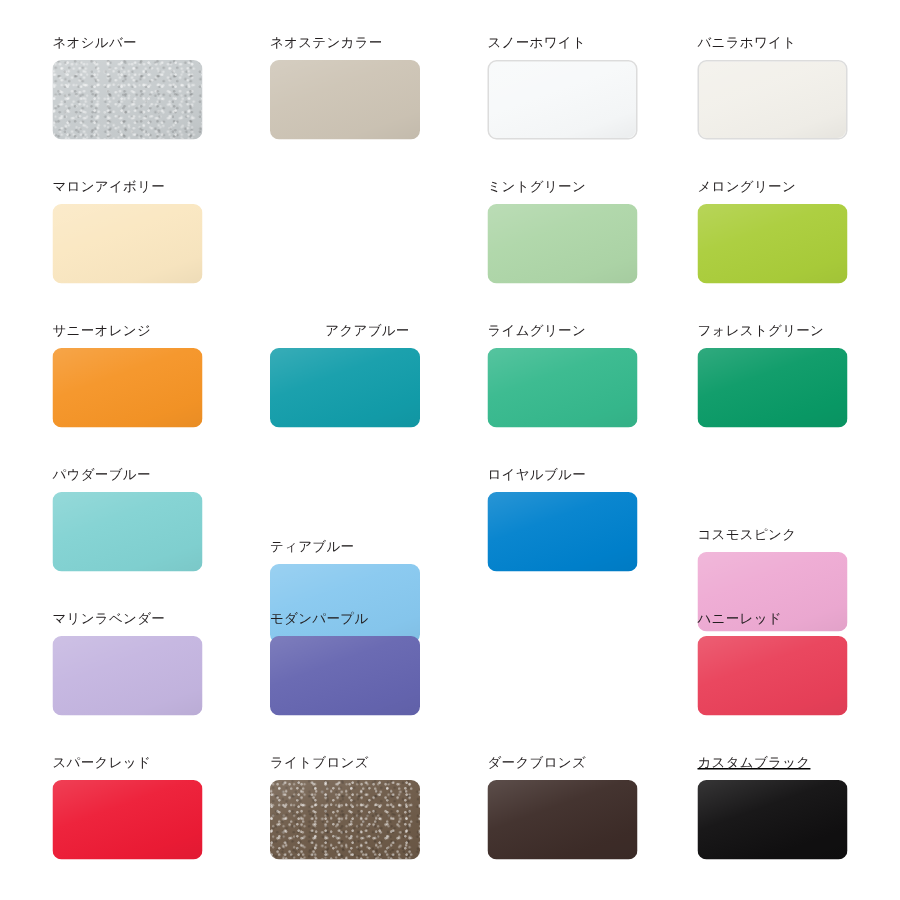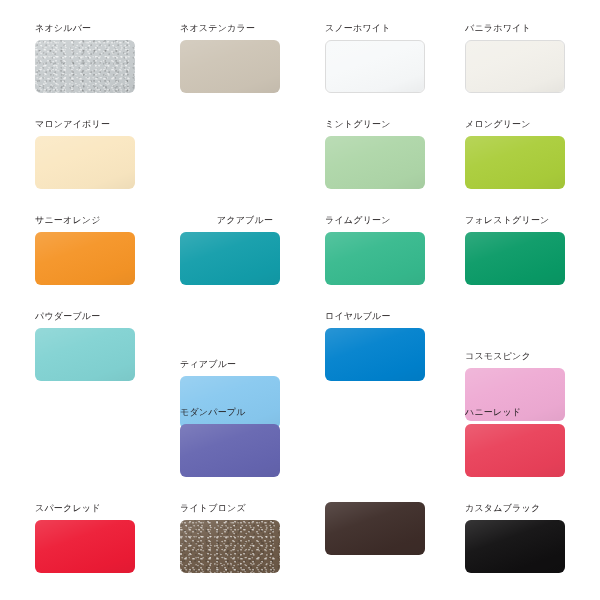--- a/index.html
+++ b/index.html
@@ -139,36 +139,41 @@
       <div class="swatch-chip" style="width: 100px; height: 53px; background-color: rgb(135, 200, 239);"></div>
     </div>
     <div class="swatch-cell" style="left: 325px; top: 310px;">
       <div class="swatch-label">ロイヤルブルー</div>
       <div class="swatch-chip" style="width: 100px; height: 53px; background-color: rgb(0, 129, 205);"></div>
     </div>
     <div class="swatch-cell" style="left: 465px; top: 310px; margin-top: 40px;">
       <div class="swatch-label">コスモスピンク</div>
       <div class="swatch-chip" style="width: 100px; height: 53px; background-color: rgb(238, 170, 211);"></div>
     </div>
+    <div class="swatch-cell" style="left: 35px; top: 406px;">
+      <div class="swatch-label">マリンラベンダー</div>
+      <div class="swatch-chip" style="width: 100px; height: 53px; background-color: rgb(196, 181, 224);"></div>
+    </div>
     <div class="swatch-cell" style="left: 180px; top: 406px;">
       <div class="swatch-label">モダンパープル</div>
       <div class="swatch-chip" style="width: 100px; height: 53px; background-color: rgb(101, 101, 176);"></div>
     </div>
     <div class="swatch-cell" style="left: 35px; top: 502px;">
       <div class="swatch-label">スパークレッド</div>
       <div class="swatch-chip" style="width: 100px; height: 53px; background-color: rgb(237, 27, 53);"></div>
     </div>
     <div class="swatch-cell" style="left: 465px; top: 406px;">
       <div class="swatch-label">ハニーレッド</div>
       <div class="swatch-chip" style="width: 100px; height: 53px; background-color: rgb(233, 64, 89);"></div>
     </div>
     <div class="swatch-cell" style="left: 180px; top: 502px;">
       <div class="swatch-label">ライトブロンズ</div>
       <div class="swatch-chip metallic" style="width: 100px; height: 53px; background-color: rgb(109, 90, 72);"></div>
     </div>
     <div class="swatch-cell" style="left: 325px; top: 502px;">
+      <div class="swatch-label">ダークブロンズ</div>
       <div class="swatch-chip" style="width: 100px; height: 53px; background-color: rgb(61, 44, 40);"></div>
     </div>
-    <div class="swatch-cell" style="left: 465px; top: 502px;">
+    <div class="swatch-cell" style="left: 465px; top: 502px; text-decoration: underline;">
       <div class="swatch-label">カスタムブラック</div>
       <div class="swatch-chip" style="width: 100px; height: 53px; background-color: rgb(16, 15, 16);"></div>
     </div>
   </div>
 
 </body></html>

